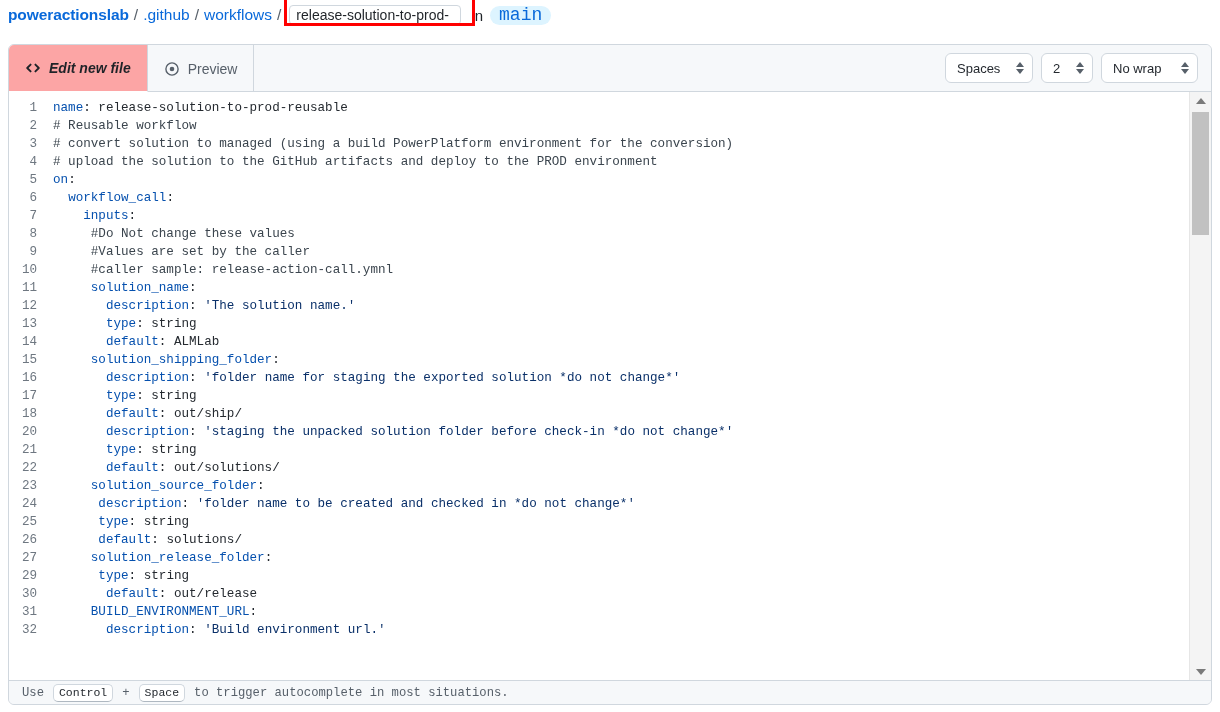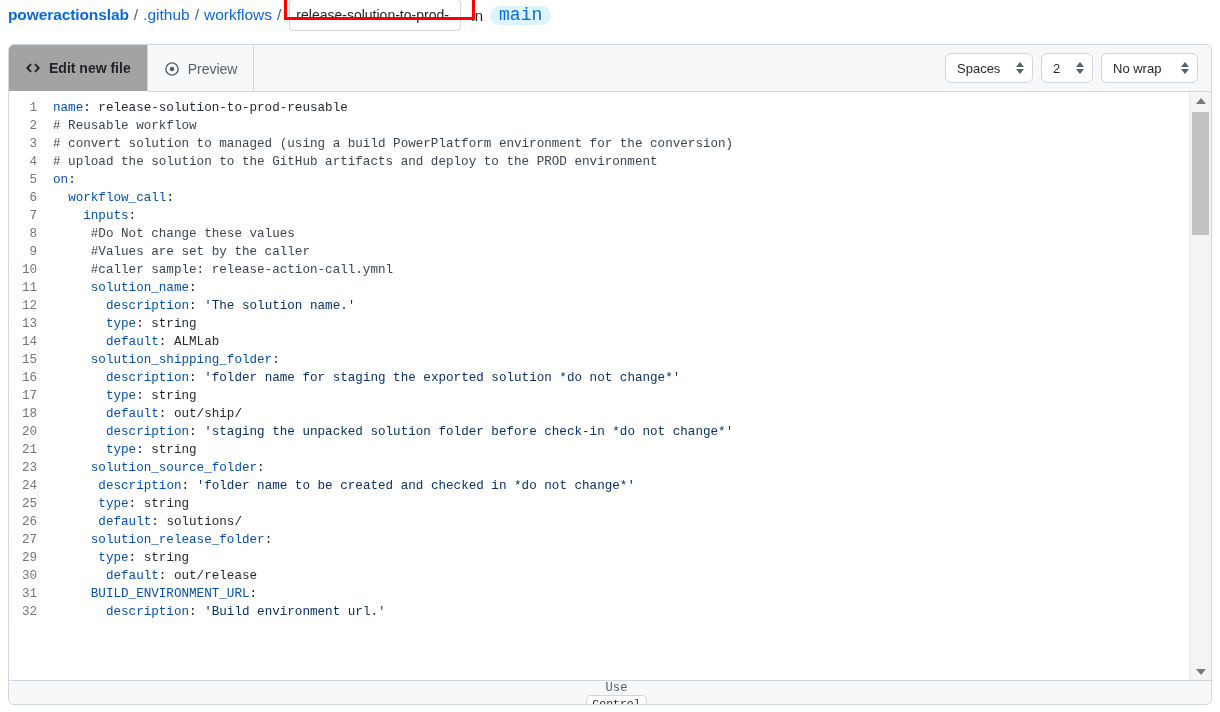--- a/index.html
+++ b/index.html
@@ -58,21 +58,21 @@
     left: -5px;
     top: -9px;
     width: 191px;
     height: 30px;
     border: 3px solid #ff0000;
     box-sizing: border-box;
     pointer-events: none;
   }
   .filename-input {
     width: 172px;
-    height: 32px;
+    height: 20px;
     border: 1px solid #d0d7de;
     border-radius: 4px;
     background: #ffffff;
     font-family: "Liberation Sans", sans-serif;
     font-size: 14px;
     color: #1f2328;
     padding: 1px 6px;
     box-sizing: border-box;
     line-height: 18px;
     outline: none;
@@ -127,25 +127,26 @@
     gap: 8px;
     padding: 0 16px;
     font-size: 14px;
     color: #1f2328;
     box-sizing: border-box;
     height: 47px;
     cursor: pointer;
     user-select: none;
   }
   .tab.active {
-    background: #a3a3a3;
+    background: #fca5a5;
     font-weight: bold;
     border-right: 1px solid #d0d7de;
     border-bottom: 1px solid #ffffff;
     margin-bottom: -1px;
+    font-style: italic;
   }
   .tab.inactive {
     color: #57606a;
     border-right: 1px solid #d0d7de;
   }
   .tab-icon {
     display: inline-flex;
     align-items: center;
     justify-content: center;
     width: 16px;
@@ -285,21 +286,20 @@
     height: 25px;
     background: #f6f8fa;
     border-top: 1px solid #d0d7de;
     display: flex;
     align-items: center;
     padding-left: 13px;
     box-sizing: border-box;
     font-family: "Liberation Mono", monospace;
     font-size: 12.2px;
     color: #57606a;
-    flex-direction: column;
   }
   .kbd {
     display: inline-block;
     border: 1px solid #d0d7de;
     border-bottom-color: #afb8c1;
     border-radius: 5px;
     background: #ffffff;
     padding: 0px 5px 1px 5px;
     margin: 0 9px;
     font-family: "Liberation Mono", monospace;
@@ -394,20 +394,21 @@
           <div class="code-line"><span class="ln">11</span><span class="lc"><span class="tok-plain">     </span><span class="tok-key">solution_name</span><span class="tok-plain">:</span></span></div>
           <div class="code-line"><span class="ln">12</span><span class="lc"><span class="tok-plain">       </span><span class="tok-key">description</span><span class="tok-plain">: </span><span class="tok-val">'The solution name.'</span></span></div>
           <div class="code-line"><span class="ln">13</span><span class="lc"><span class="tok-plain">       </span><span class="tok-key">type</span><span class="tok-plain">: string</span></span></div>
           <div class="code-line"><span class="ln">14</span><span class="lc"><span class="tok-plain">       </span><span class="tok-key">default</span><span class="tok-plain">: ALMLab</span></span></div>
           <div class="code-line"><span class="ln">15</span><span class="lc"><span class="tok-plain">     </span><span class="tok-key">solution_shipping_folder</span><span class="tok-plain">:</span></span></div>
           <div class="code-line"><span class="ln">16</span><span class="lc"><span class="tok-plain">       </span><span class="tok-key">description</span><span class="tok-plain">: </span><span class="tok-val">'folder name for staging the exported solution *do not change*'</span></span></div>
           <div class="code-line"><span class="ln">17</span><span class="lc"><span class="tok-plain">       </span><span class="tok-key">type</span><span class="tok-plain">: string</span></span></div>
           <div class="code-line"><span class="ln">18</span><span class="lc"><span class="tok-plain">       </span><span class="tok-key">default</span><span class="tok-plain">: out/ship/</span></span></div>
           <div class="code-line"><span class="ln">20</span><span class="lc"><span class="tok-plain">       </span><span class="tok-key">description</span><span class="tok-plain">: </span><span class="tok-val">'staging the unpacked solution folder before check-in *do not change*'</span></span></div>
           <div class="code-line"><span class="ln">21</span><span class="lc"><span class="tok-plain">       </span><span class="tok-key">type</span><span class="tok-plain">: string</span></span></div>
+          <div class="code-line"><span class="ln">22</span><span class="lc"><span class="tok-plain">       </span><span class="tok-key">default</span><span class="tok-plain">: out/solutions/</span></span></div>
           <div class="code-line"><span class="ln">23</span><span class="lc"><span class="tok-plain">     </span><span class="tok-key">solution_source_folder</span><span class="tok-plain">:</span></span></div>
           <div class="code-line"><span class="ln">24</span><span class="lc"><span class="tok-plain">      </span><span class="tok-key">description</span><span class="tok-plain">: </span><span class="tok-val">'folder name to be created and checked in *do not change*'</span></span></div>
           <div class="code-line"><span class="ln">25</span><span class="lc"><span class="tok-plain">      </span><span class="tok-key">type</span><span class="tok-plain">: string</span></span></div>
           <div class="code-line"><span class="ln">26</span><span class="lc"><span class="tok-plain">      </span><span class="tok-key">default</span><span class="tok-plain">: solutions/</span></span></div>
           <div class="code-line"><span class="ln">27</span><span class="lc"><span class="tok-plain">     </span><span class="tok-key">solution_release_folder</span><span class="tok-plain">:</span></span></div>
           <div class="code-line"><span class="ln">29</span><span class="lc"><span class="tok-plain">      </span><span class="tok-key">type</span><span class="tok-plain">: string</span></span></div>
           <div class="code-line"><span class="ln">30</span><span class="lc"><span class="tok-plain">       </span><span class="tok-key">default</span><span class="tok-plain">: out/release</span></span></div>
           <div class="code-line"><span class="ln">31</span><span class="lc"><span class="tok-plain">     </span><span class="tok-key">BUILD_ENVIRONMENT_URL</span><span class="tok-plain">:</span></span></div>
           <div class="code-line"><span class="ln">32</span><span class="lc"><span class="tok-plain">       </span><span class="tok-key">description</span><span class="tok-plain">: </span><span class="tok-val">'Build environment url.'</span></span></div>
         </div>

